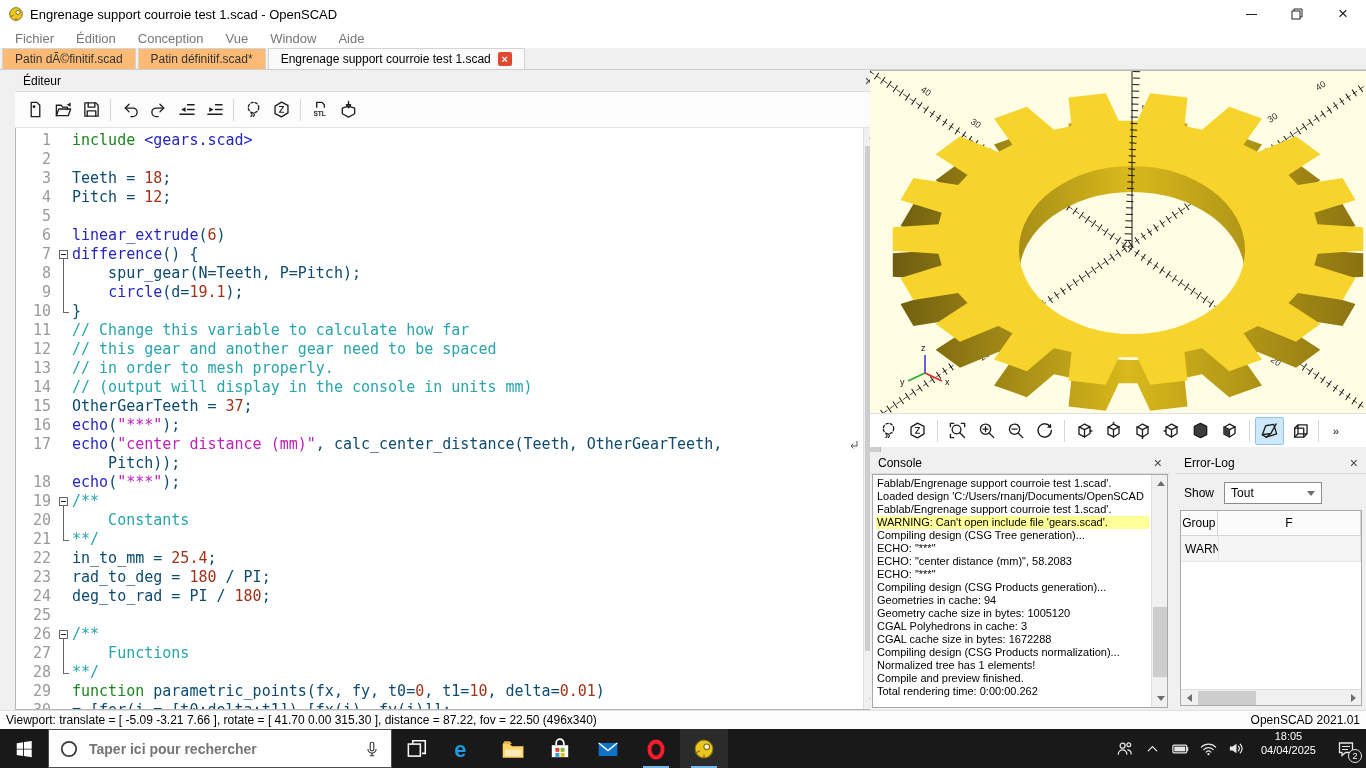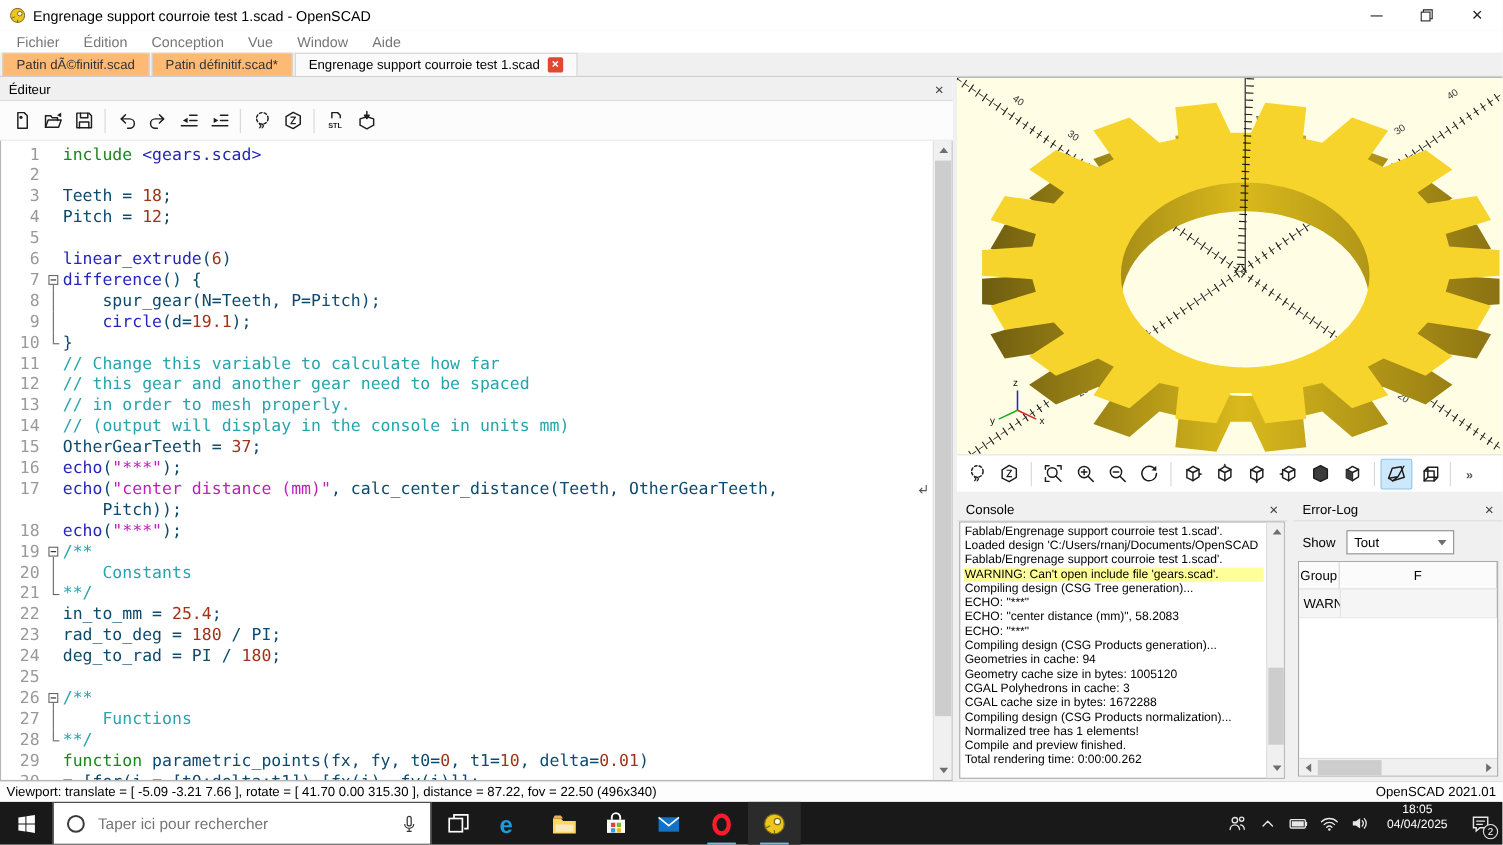--- a/index.html
+++ b/index.html
@@ -18,21 +18,21 @@
   .menubar{position:absolute;left:0;top:28px;width:1366px;height:20px;background:#fff;display:flex;align-items:center;padding-left:4px;}
   .menu-item{color:#767676;font-size:13px;padding:0 11px;}
 
   
   .tabbar{position:absolute;left:0;top:48px;width:1366px;height:22px;background:#f0f0f0;border-bottom:1px solid #cfcfcf;display:flex;align-items:flex-end;}
   .tab{height:21px;display:flex;align-items:center;padding:0 12px;background:#fdba74;border:1px solid #d4d4d4;border-bottom:none;margin-left:2px;font-size:12px;color:#333;white-space:nowrap;}
   .tab.active{background:#fafafa;color:#000;text-align:right;}
   .tab-close{width:14px;height:14px;background:#e0492f;border-radius:2px;color:#fff;font-size:11px;font-weight:bold;display:flex;align-items:center;justify-content:center;margin-left:7px;}
 
   
-  .editor-panel{position:absolute;left:0;top:70px;width:866px;height:640px;background:#fff;}
+  .editor-panel{position:absolute;left:15px;top:70px;width:866px;height:640px;background:#fff;}
   .panel-header{height:22px;background:#f0f0f0;border-bottom:1px solid #dcdcdc;display:flex;align-items:center;padding:0 8px;font-size:12px;}
   .panel-x{margin-left:auto;color:#444;font-size:14px;line-height:1;}
   .ed-toolbar{height:36px;background:#fcfcfc;display:flex;align-items:center;padding-left:6px;border-bottom:1px solid #e4e4e4;}
   .tool-btn{width:28px;height:28px;display:flex;align-items:center;justify-content:center;border-radius:2px;}
   .tool-sep{width:1px;height:22px;background:#d6d6d6;margin:0 5px;}
   .code-wrap{position:relative;height:582px;border:1px solid #b6b6b6;border-top:none;overflow:hidden;background:#fff;}
   .code-lines{position:absolute;left:0;top:3px;right:17px;bottom:0;overflow:hidden;}
   .crow{display:flex;height:19px;line-height:19px;font-family:"DejaVu Sans Mono",monospace;font-size:15px;white-space:pre;position:relative;}
   .ln{width:42px;text-align:right;padding-right:7px;color:#9a9a9a;flex:none;}
   .fold{width:14px;flex:none;position:relative;}
@@ -85,21 +85,21 @@
   .hs-thumb{position:absolute;left:17px;top:1px;height:14px;width:58px;background:#cdcdcd;}
 
   
   .statusbar{position:absolute;left:0;top:710px;width:1366px;height:19px;background:#fdfdfd;border-top:1px solid #e0e0e0;display:flex;align-items:center;font-size:12px;padding:0 6px;}
   .status-right{margin-left:auto;}
 
   
   .taskbar{position:absolute;left:0;top:729px;width:1366px;height:39px;background:#191919;display:flex;align-items:center;}
   .tb-start{width:48px;height:39px;display:flex;align-items:center;justify-content:center;}
   .tb-search{width:344px;height:39px;background:#fff;display:flex;align-items:center;padding:0 10px;border:1px solid #4e4e4e;}
-  .tb-search input{border:none;outline:none;flex:1;font-size:14px;color:#3a3a3a;font-family:"Liberation Sans",sans-serif;background:transparent;margin-left:10px;}
+  .tb-search input{border:none;outline:none;flex:1;font-size:14px;color:#3a3a3a;font-family:"Liberation Sans",sans-serif;background:transparent;margin-left:10px;font-weight:bold;}
   .tb-app{width:48px;height:39px;display:flex;align-items:center;justify-content:center;position:relative;}
   .tb-app.running::after{content:"";position:absolute;bottom:0;left:11px;width:26px;height:2px;background:#76b9ed;}
   .tb-app.activeapp{background:#2b2b2b;}
   .tray{margin-left:auto;display:flex;align-items:flex-start;}
   .tray-icon{width:28px;height:39px;display:flex;align-items:center;justify-content:center;}
   .clock{color:#fff;font-size:11px;text-align:center;line-height:14px;padding:0 10px;}
   .notif{width:40px;height:39px;display:flex;align-items:center;justify-content:center;position:relative;}
   .notif-badge{position:absolute;right:4px;bottom:5px;width:14px;height:14px;border-radius:50%;background:#191919;border:1px solid #e6e6e6;color:#fff;font-size:9px;display:flex;align-items:center;justify-content:center;}
 </style>
 </head>

